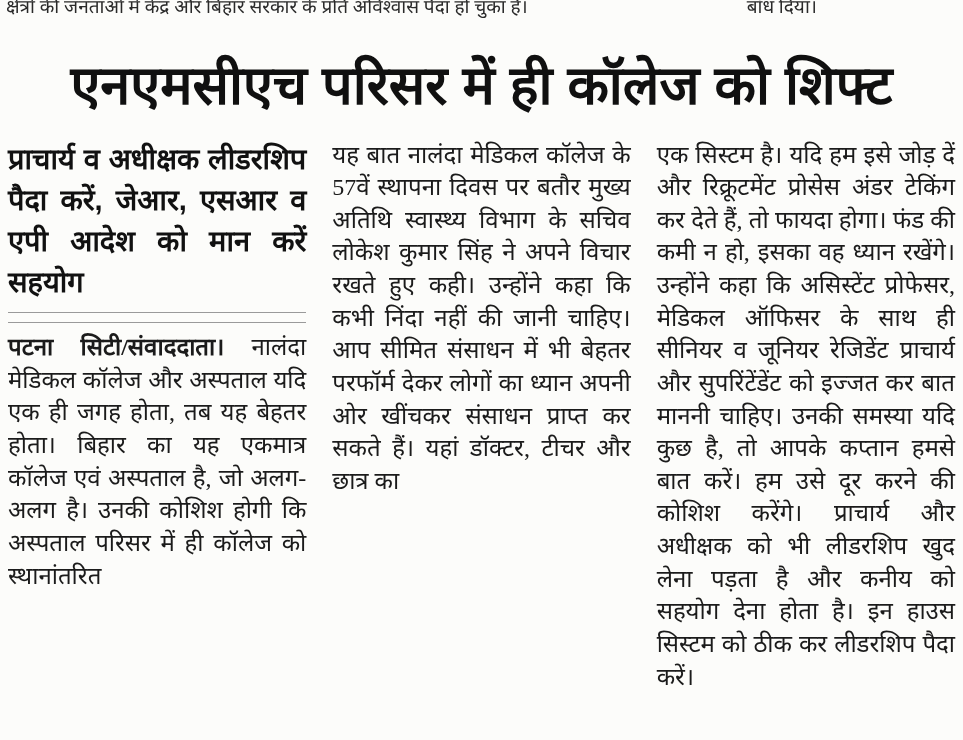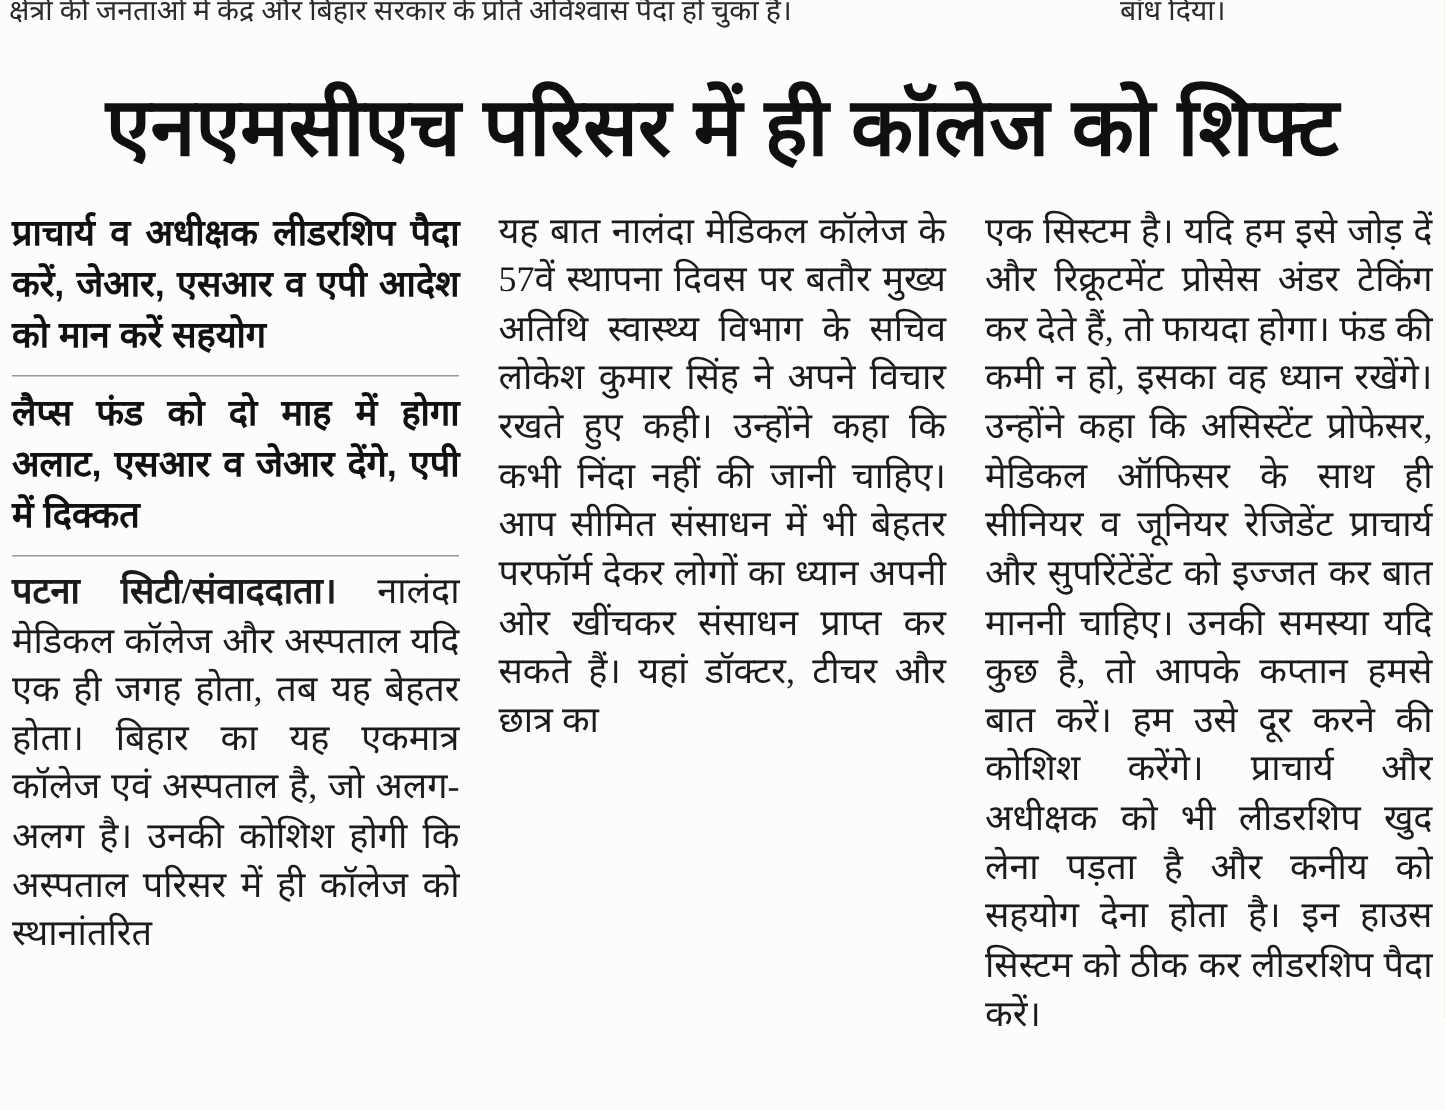--- a/index.html
+++ b/index.html
@@ -50,21 +50,21 @@
   .cols {
     display: flex;
     gap: 26px;
     padding: 10px 8px 0 8px;
     margin-top: 6px;
   }
   .col { width: 301px; }
 
   .subhead {
     font-weight: bold;
-    font-size: 24px;
+    font-size: 29px;
     line-height: 1.42;
     text-align: justify;
     color: #111;
     font-family: "Liberation Sans", "DejaVu Sans", sans-serif;
   }
   .rule {
     border: none;
     border-top: 1px solid #9a9a9a;
     margin: 9px 0 8px 0;
   }
@@ -90,21 +90,20 @@
 
   <h1 class="headline">
     <span>एनएमसीएच परिसर में ही कॉलेज को शिफ्ट</span><br>
   </h1>
 
   <div class="cols">
 
     <div class="col">
       <div class="subhead">प्राचार्य व अधीक्षक लीडरशिप पैदा करें, जेआर, एसआर व एपी आदेश को मान करें सहयोग</div>
       <hr class="rule">
-      <div class="subhead">लैप्स फंड को दो माह में होगा अलाट, एसआर व जेआर देंगे, एपी में दिक्कत</div>
       <hr class="rule">
       <div class="body-text">
         <p>
           <span class="byline">पटना सिटी/संवाददाता।</span><span> नालंदा मेडिकल कॉलेज और अस्पताल यदि एक ही जगह होता, तब यह बेहतर होता। बिहार का यह एकमात्र कॉलेज एवं अस्पताल है, जो अलग-अलग है। उनकी कोशिश होगी कि अस्पताल परिसर में ही कॉलेज को स्थानांतरित</span>
         </p>
       </div>
     </div>
 
     <div class="col">
       <div class="body-text">

